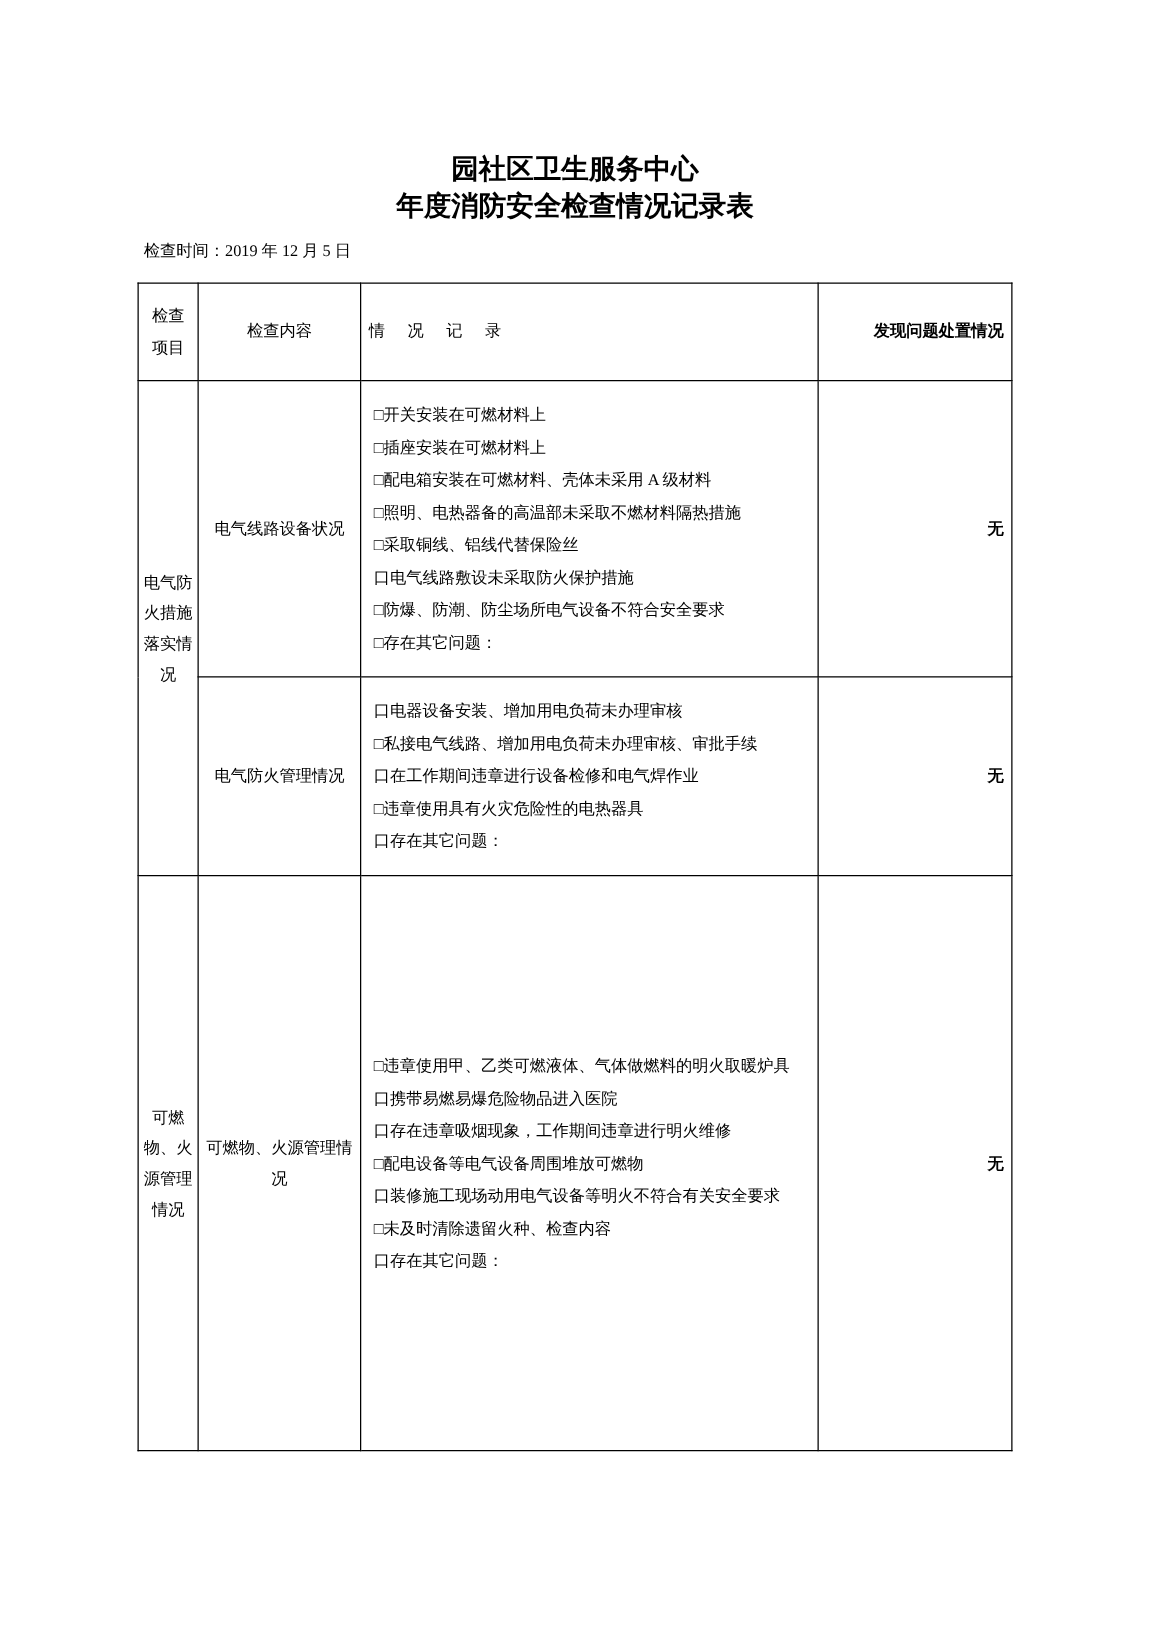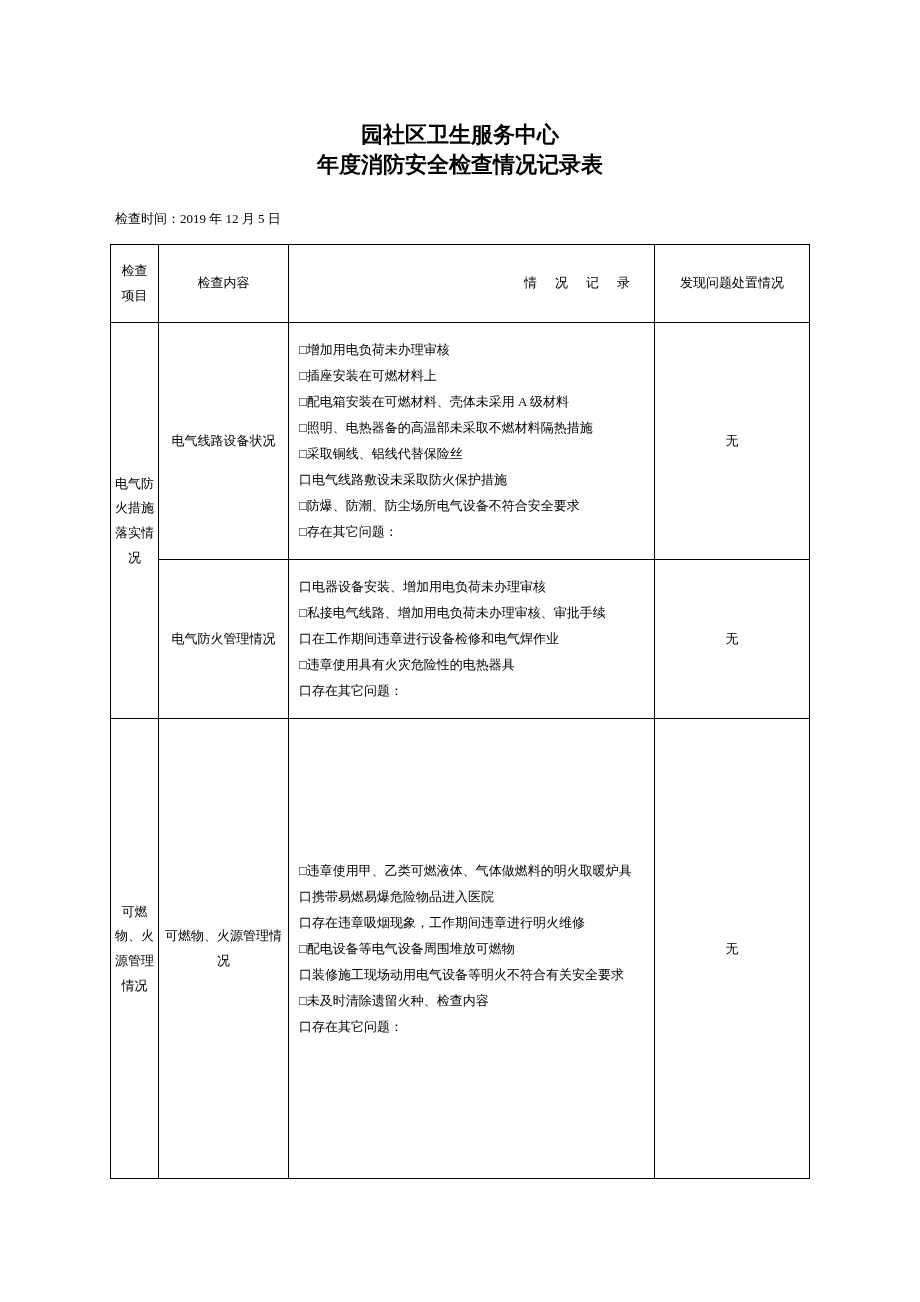--- a/index.html
+++ b/index.html
@@ -19,61 +19,62 @@
       text-align: center;
       font-size: 22px;
       font-weight: bold;
       font-family: "SimHei", "黑体", sans-serif;
     }
     .subtitle {
       text-align: center;
       font-size: 22px;
       font-weight: bold;
       font-family: "SimHei", "黑体", sans-serif;
-      margin-bottom: 30px;
+      margin-bottom: 12px;
     }
     .date-line {
       font-size: 13px;
       margin-bottom: 16px;
       padding-left: 5px;
     }
     table {
       width: 100%;
       border-collapse: collapse;
       font-size: 13px;
     }
     td, th {
       border: 1px solid #000;
       padding: 8px 6px;
       vertical-align: middle;
       line-height: 1.9;
     }
     th {
       font-weight: normal;
-      text-align: right;
+      text-align: left;
     }
     .col-cat {
       width: 48px;
       text-align: center;
       padding: 8px 2px;
     }
     .col-content {
       width: 130px;
       text-align: center;
       padding: 8px 4px;
       margin-top: 11px;
     }
     .col-record {
       text-align: left;
       padding: 14px 10px;
     }
     .col-result {
       width: 155px;
-      text-align: center;
+      text-align: right;
       padding: 8px 6px;
+      font-weight: bold;
     }
     .header-row th {
       padding: 14px 6px;
     }
     .spaced {
       letter-spacing: 18px;
     }
     .record-line {
       display: block;
       line-height: 2.0;
@@ -98,21 +99,21 @@
     <th class="col-cat">检查项目</th>
     <th class="col-content">检查内容</th>
     <th><span class="spaced">情况记录</span></th>
     <th class="col-result">发现问题处置情况</th>
   </tr>
 
   <tr>
     <td class="col-cat" rowspan="2">电气防火措施落实情况</td>
     <td class="col-content">电气线路设备状况</td>
     <td class="col-record">
-      <span class="record-line">□增加用电负荷未办理审核</span>
+      <span class="record-line">□开关安装在可燃材料上</span>
       <span class="record-line">□插座安装在可燃材料上</span>
       <span class="record-line">□配电箱安装在可燃材料、壳体未采用 A 级材料</span>
       <span class="record-line">□照明、电热器备的高温部未采取不燃材料隔热措施</span>
       <span class="record-line">□采取铜线、铝线代替保险丝</span>
       <span class="record-line">口电气线路敷设未采取防火保护措施</span>
       <span class="record-line">□防爆、防潮、防尘场所电气设备不符合安全要求</span>
       <span class="record-line">□存在其它问题：</span>
     </td>
     <td class="col-result">无</td>
   </tr>

